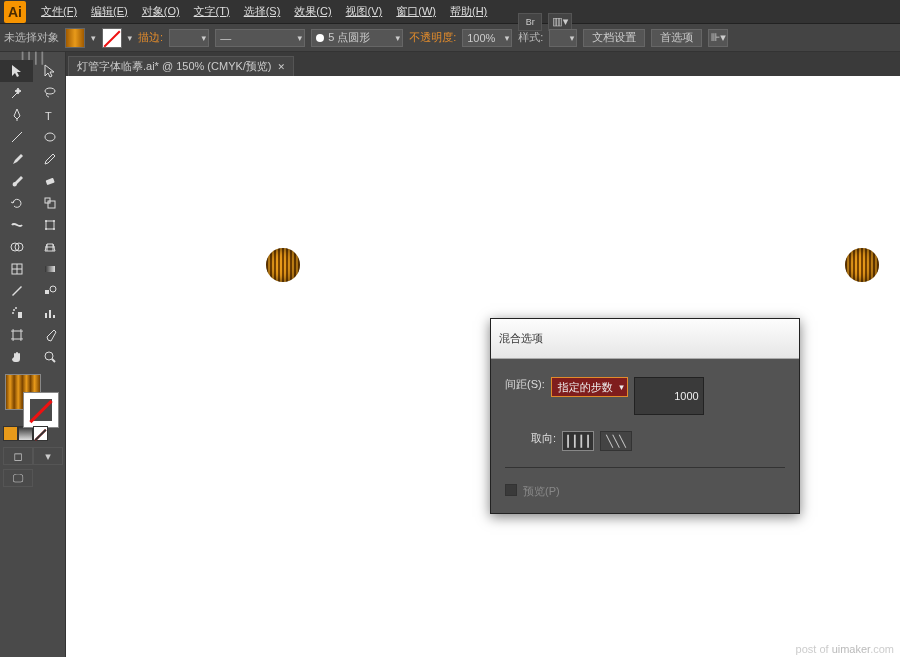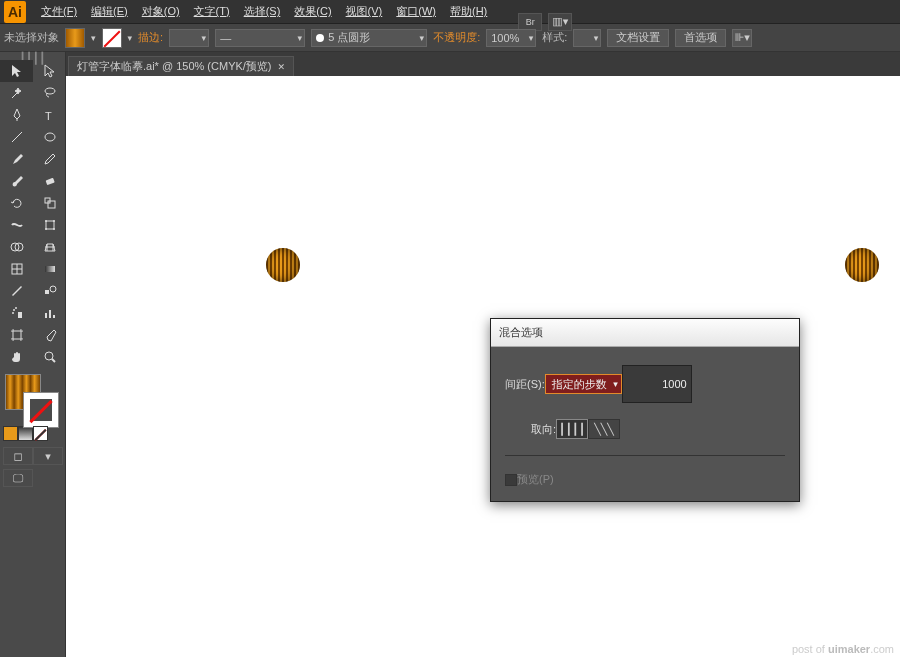--- a/index.html
+++ b/index.html
@@ -30,33 +30,33 @@
 .fs-stroke { position:absolute; left:20px; top:20px; width:36px; height:36px; background:#fff; border:1px solid #888; }
 .fs-stroke::after { content:""; position:absolute; left:6px; right:6px; top:6px; bottom:6px; background:#4a4a4a; }
 .fs-stroke::before { content:""; position:absolute; left:2px; right:2px; top:50%; height:3px; background:#e11; transform:rotate(-45deg); z-index:2; }
 .minisw { display:flex; gap:0; margin:2px 0 0 3px; }
 .minisw div { width:15px; height:15px; border:1px solid #333; }
 .screen { display:flex; gap:0; margin:6px 0 0 3px; }
 .screen div { width:30px; height:18px; border:1px solid #555; display:flex; align-items:center; justify-content:center; }
 .canvas { position:absolute; left:66px; top:76px; right:0; bottom:0; background:#fff; }
 .circle { width:34px; height:34px; border-radius:50%; background:repeating-linear-gradient(90deg,#7a4400 0 2px,#e89a1a 2px 4px); position:absolute; box-shadow:inset 4px 0 6px rgba(0,0,0,.35),inset -8px 0 8px rgba(0,0,0,.3); }
 .dialog { position:absolute; left:490px; top:318px; width:310px; background:#535353; border:1px solid #222; box-shadow:0 3px 12px rgba(0,0,0,.5); }
-.dlg-title { height:28px; background:linear-gradient(#fdfdfd,#e6e6e6); border-bottom:1px solid #aaa; display:flex; align-items:center; padding:0 8px; color:#333; }
+.dlg-title { height:40px; background:linear-gradient(#fdfdfd,#e6e6e6); border-bottom:1px solid #aaa; display:flex; align-items:center; padding:0 8px; color:#333; }
 .dlg-body { padding:18px 14px 14px; display:flex; flex-direction:column; gap:16px; }
-.row { display:flex; align-items:center; gap:0; }
+.row { display:flex; align-items:flex-start; gap:6px; }
 .row .lbl { color:#ddd; }
 .ddsel { height:20px; background:#7f1d1d; border:1px solid #e28b2b; display:flex; align-items:center; padding:0 14px 0 6px; position:relative; color:#eee; }
 .ddsel::after { content:"▾"; position:absolute; right:3px; font-size:9px; }
 .numin { height:20px; width:70px; background:#3a3a3a; border:1px solid #222; color:#eee; padding:18px 4px; display:flex; align-items:center; justify-content:flex-end; }
 .orient { width:32px; height:20px; border:1px solid #333; background:#444; display:flex; align-items:center; justify-content:center; }
 .orient.active { background:#333; border-color:#888; }
 .chk { width:12px; height:12px; border:1px solid #333; background:#3a3a3a; }
 .dbtn { width:72px; height:20px; background:#5f5f5f; border:1px solid #333; display:flex; align-items:center; justify-content:center; color:#eee; }
 .foot { position:absolute; right:6px; bottom:2px; font-size:10px; color:#999; }
-.foot b { color:#bbb; font-weight:bold; }
+.foot b { color:#bbb; font-weight:normal; }
 </style>
 </head>
 <body>
 
 <div class="menubar">
   <div class="logo">Ai</div>
   <div class="menu-item">文件(F)</div>
   <div class="menu-item">编辑(E)</div>
   <div class="menu-item">对象(O)</div>
   <div class="menu-item">文字(T)</div>
@@ -76,21 +76,21 @@
 
 <div class="optbar">
   <span class="opt-lbl">未选择对象</span>
   <div class="swatch"></div>
   <span style="font-size:9px">▾</span>
   <div class="swatch nofill"></div>
   <span style="font-size:9px">▾</span>
   <span class="opt-lbl orange">描边:</span>
   <div class="dd" style="width:40px"></div>
   <div class="dd" style="width:90px">—</div>
-  <div class="dd" style="width:116px">
+  <div class="dd" style="width:92px">
       <span style="width:8px;height:8px;border-radius:50%;background:#fff;margin-right:4px"></span>
       <span>5 点圆形</span>
     </div>
   <span class="opt-lbl orange">不透明度:</span>
   <div class="dd" style="width:50px">100%</div>
   <span class="opt-lbl">样式:</span>
   <div class="dd" style="width:28px"></div>
   <div class="btn">文档设置</div>
   <div class="btn">首选项</div>
   <div class="btn" style="width:20px;padding:0;justify-content:center">⊪▾</div>

